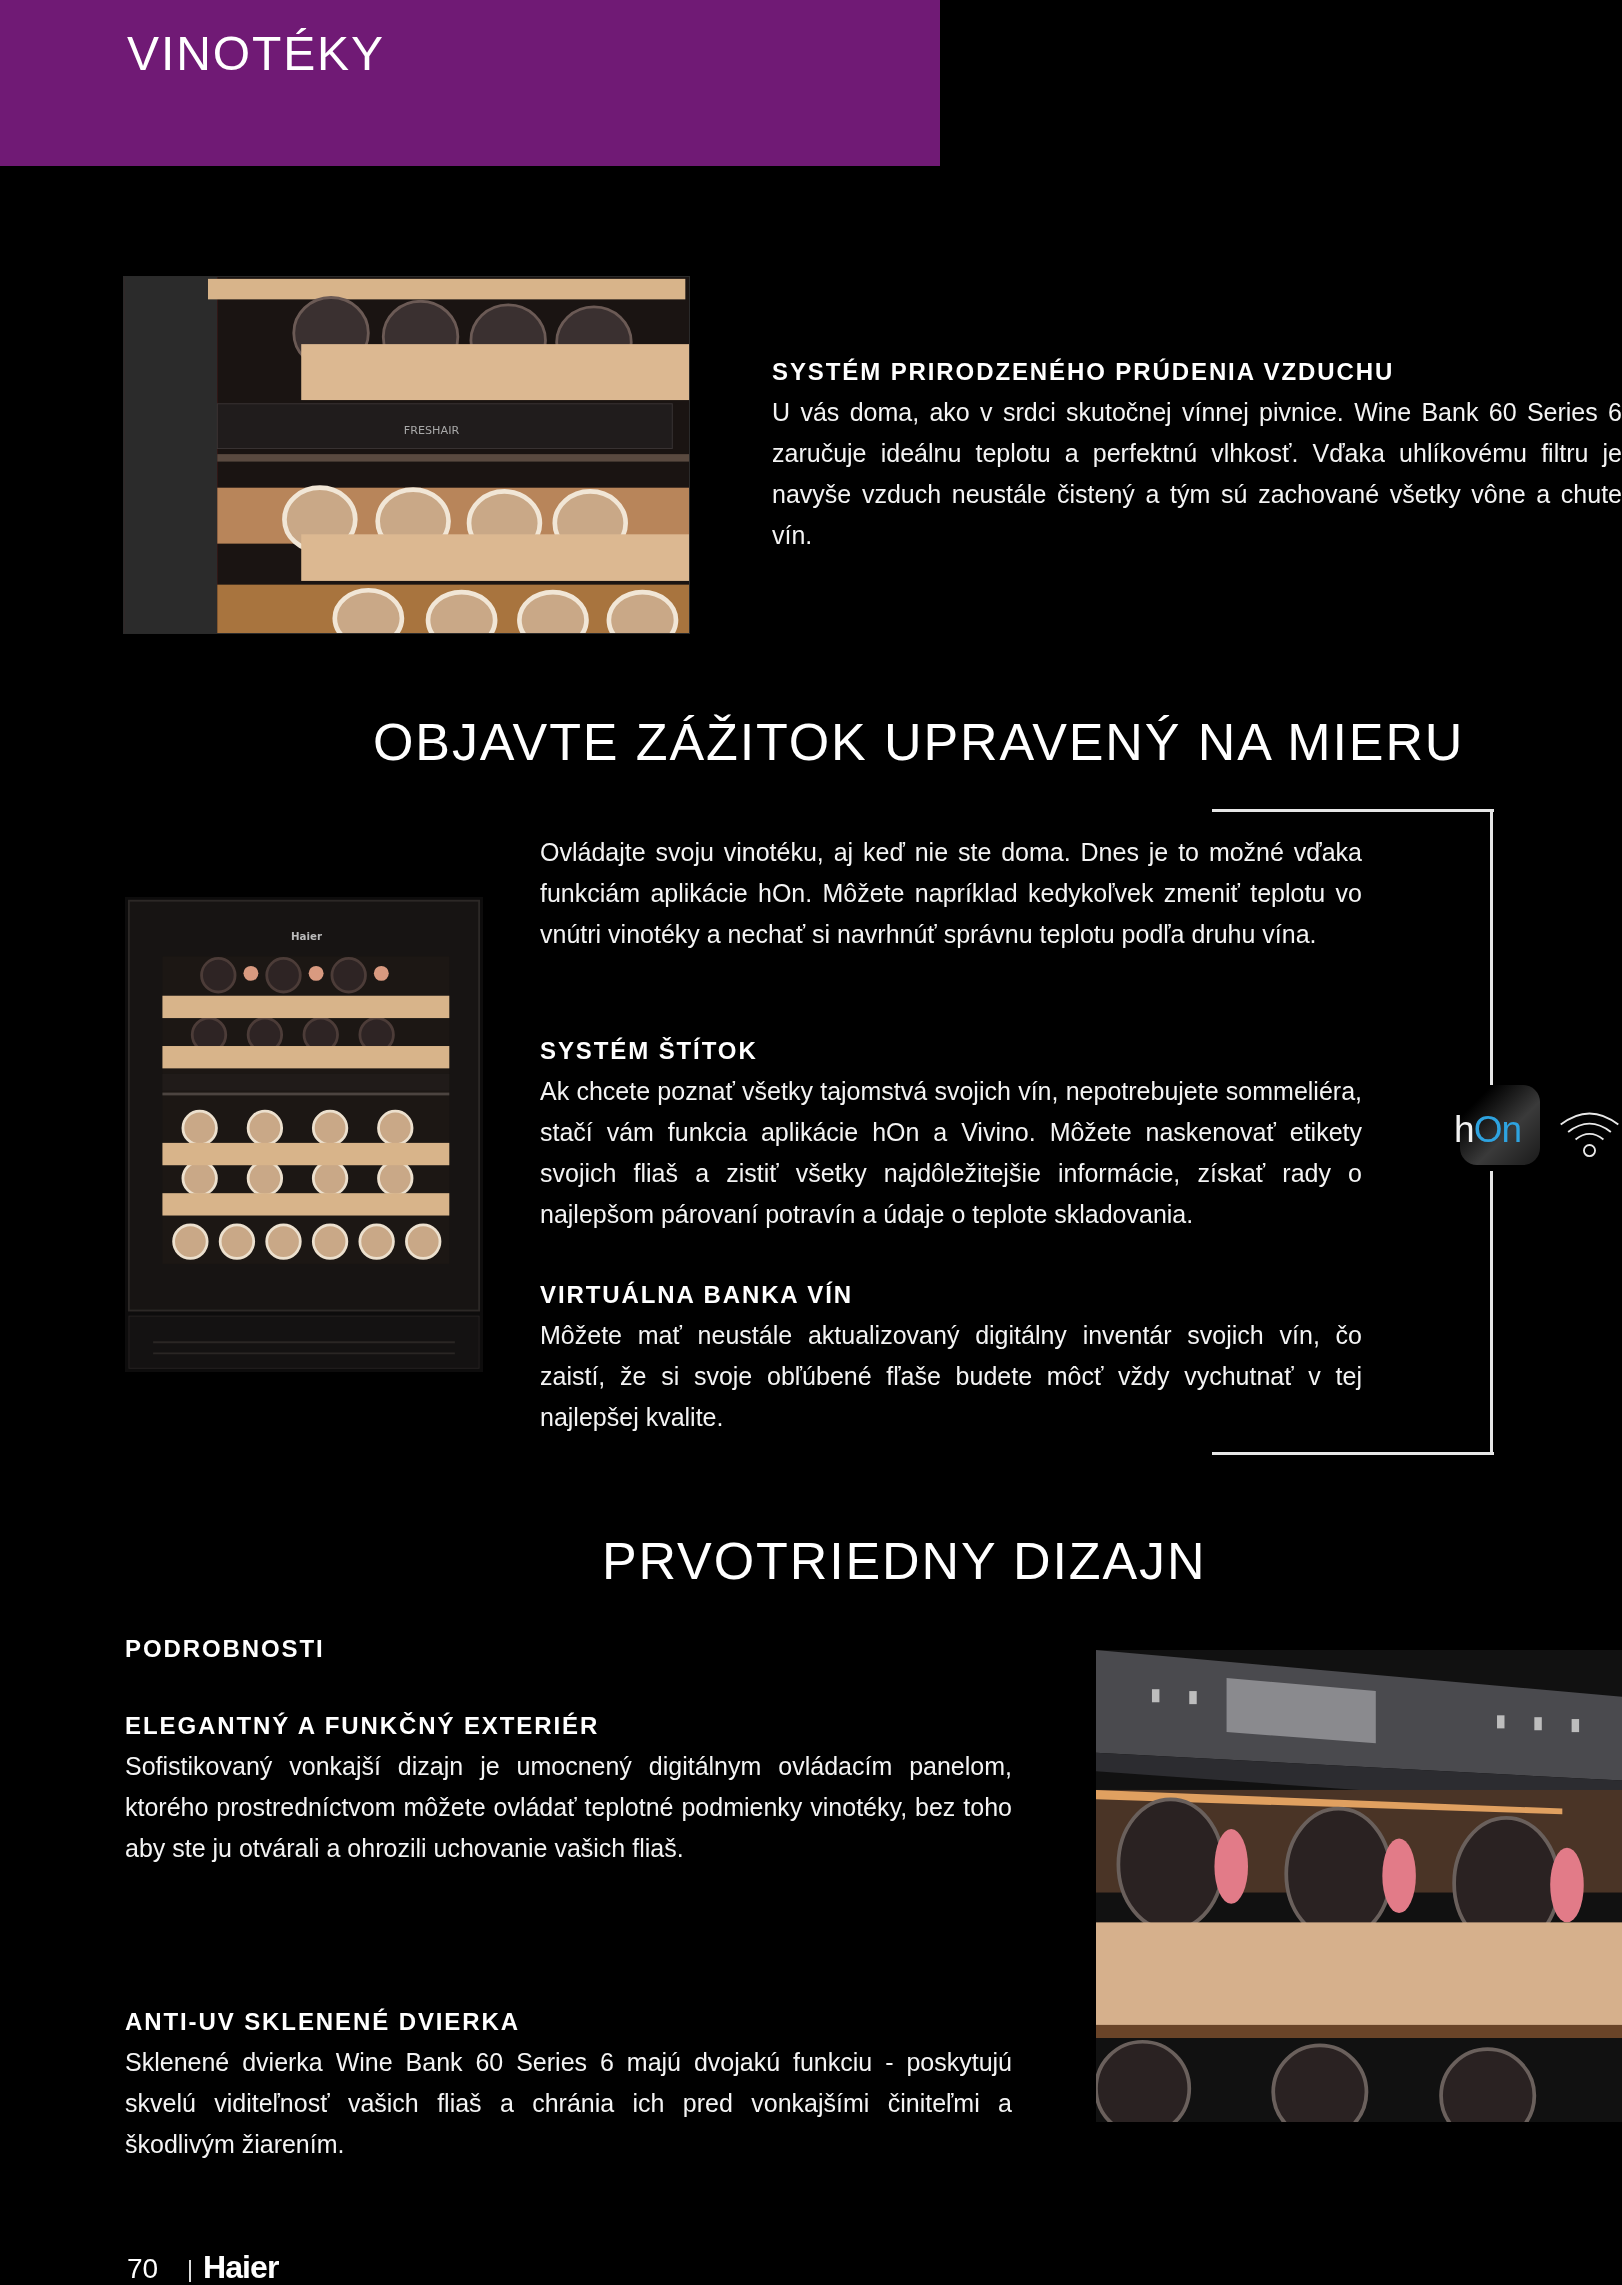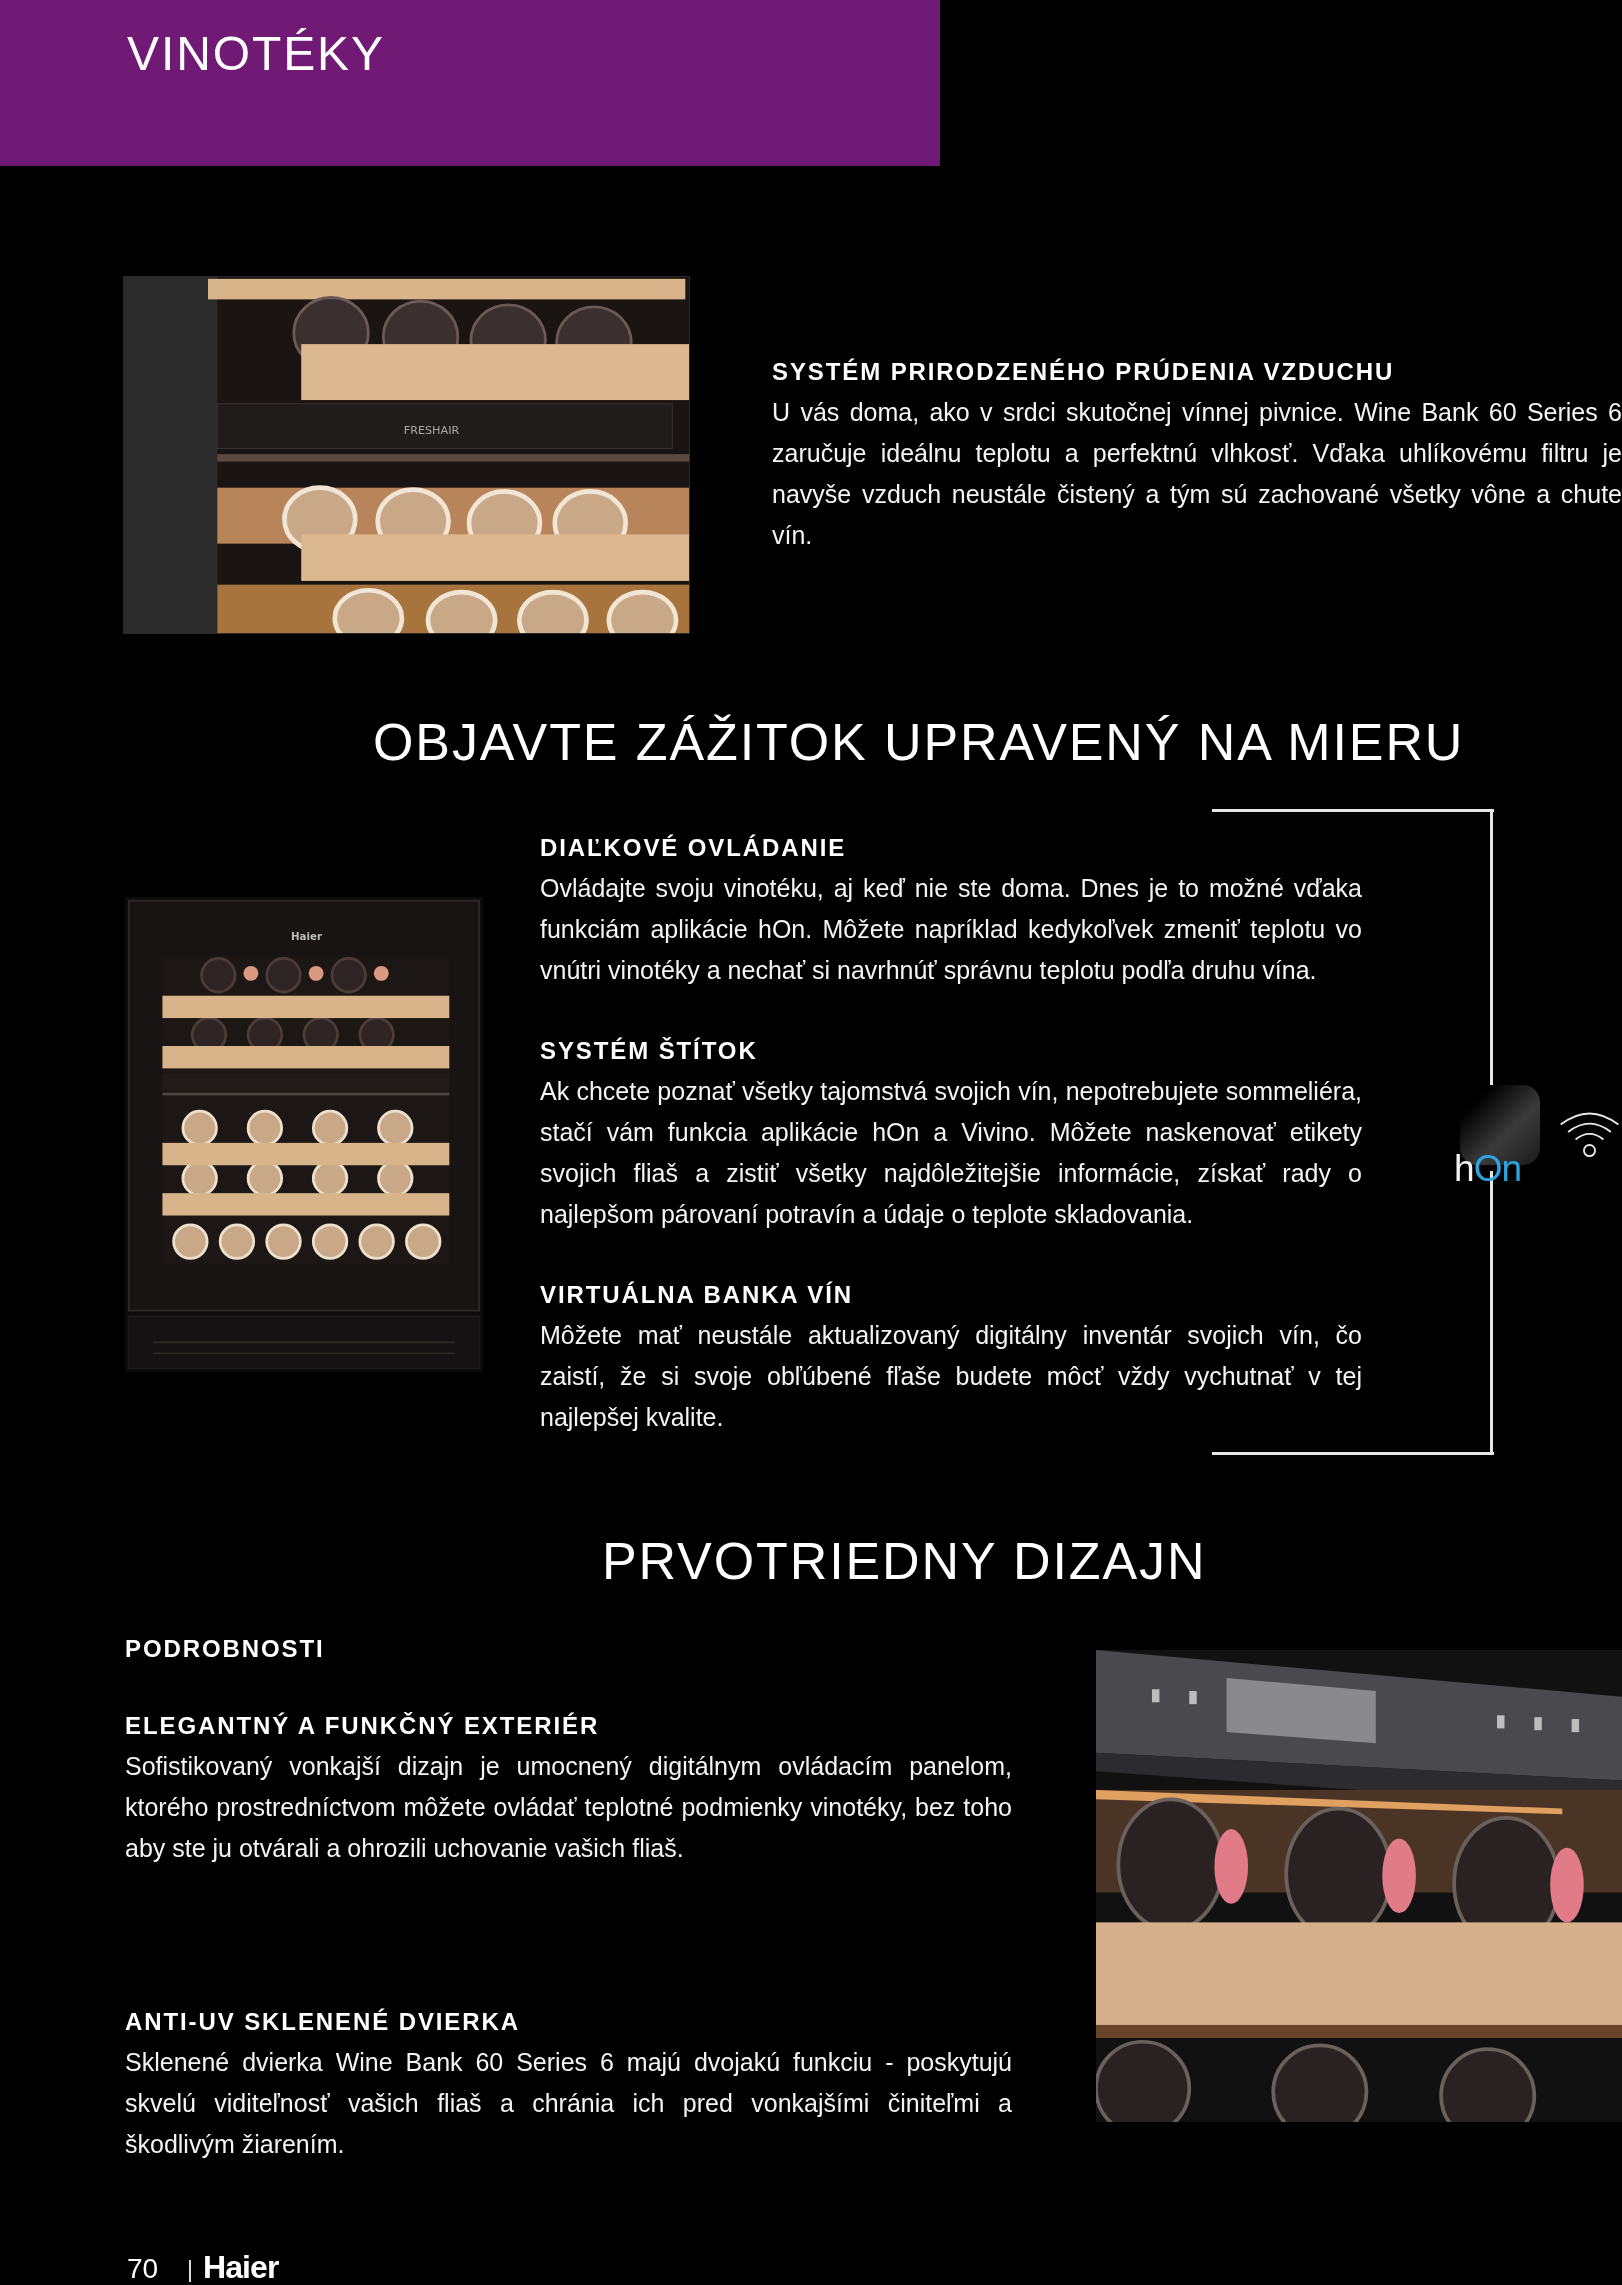--- a/index.html
+++ b/index.html
@@ -37,21 +37,21 @@
     .bracket-bottom { position: absolute; left: 1212px; top: 1452px; width: 282px; height: 2.8px; background: #e6e6e6; }
     .bracket-vert-a { position: absolute; left: 1490px; top: 809px; width: 2.8px; height: 278px; background: #e6e6e6; }
     .bracket-vert-b { position: absolute; left: 1490px; top: 1171px; width: 2.8px; height: 284px; background: #e6e6e6; }
 
     .hon-icon {
       position: absolute; left: 1460px; top: 1085px; width: 80px; height: 80px; border-radius: 17px;
       background: linear-gradient(135deg, #000 20%, #3a3a3a 60%, #1a1a1a 100%);
     }
     .hon-text {
       position: absolute; left: 1454px; top: 1111px; font-size: 37px; line-height: 37px; font-weight: 500;
-      color: #f2f2f2; letter-spacing: -0.9px; margin-top: 39px;
+      color: #f2f2f2; letter-spacing: -0.9px;
     }
     .hon-text .o { color: #2ea3e0; }
 
     .footer-num { position: absolute; left: 127px; top: 2252px; font-size: 28px; font-weight: 300; line-height: 34px; }
     .footer-sep { position: absolute; left: 189px; top: 2260px; width: 1.9px; height: 22.4px; background: #ddd; }
     .footer-brand { position: absolute; left: 203px; top: 2250px; font-size: 32px; font-weight: bold; line-height: 35px; letter-spacing: -0.9px; }
   </style>
 </head>
 <body>
 
@@ -148,21 +148,20 @@
     <rect x="40" y="318" width="308" height="24" fill="#d8b48a"></rect>
     <rect x="4" y="450" width="376" height="56" fill="#141212" stroke="#262322"></rect>
     <g stroke="#2a2624" stroke-width="2">
         <line x1="30" y1="478" x2="354" y2="478"></line>
         <line x1="30" y1="490" x2="354" y2="490"></line>
       </g>
   </svg>
 </div>
 
 <div class="block" style="left:540px; top:832px; width:822px;">
-  <h3>DIAĽKOVÉ OVLÁDANIE</h3>
   <p>Ovládajte svoju vinotéku, aj keď nie ste doma. Dnes je to možné vďaka funkciám aplikácie hOn. Môžete napríklad kedykoľvek zmeniť teplotu vo vnútri vinotéky a nechať si navrhnúť správnu teplotu podľa druhu vína.</p>
 </div>
 
 <div class="block" style="left:540px; top:1035px; width:822px;">
   <h3>SYSTÉM ŠTÍTOK</h3>
   <p>Ak chcete poznať všetky tajomstvá svojich vín, nepotrebujete sommeliéra, stačí vám funkcia aplikácie hOn a Vivino. Môžete naskenovať etikety svojich fliaš a zistiť všetky najdôležitejšie informácie, získať rady o najlepšom párovaní potravín a údaje o teplote skladovania.</p>
 </div>
 
 <div class="block" style="left:540px; top:1279px; width:822px;">
   <h3>VIRTUÁLNA BANKA VÍN</h3>

